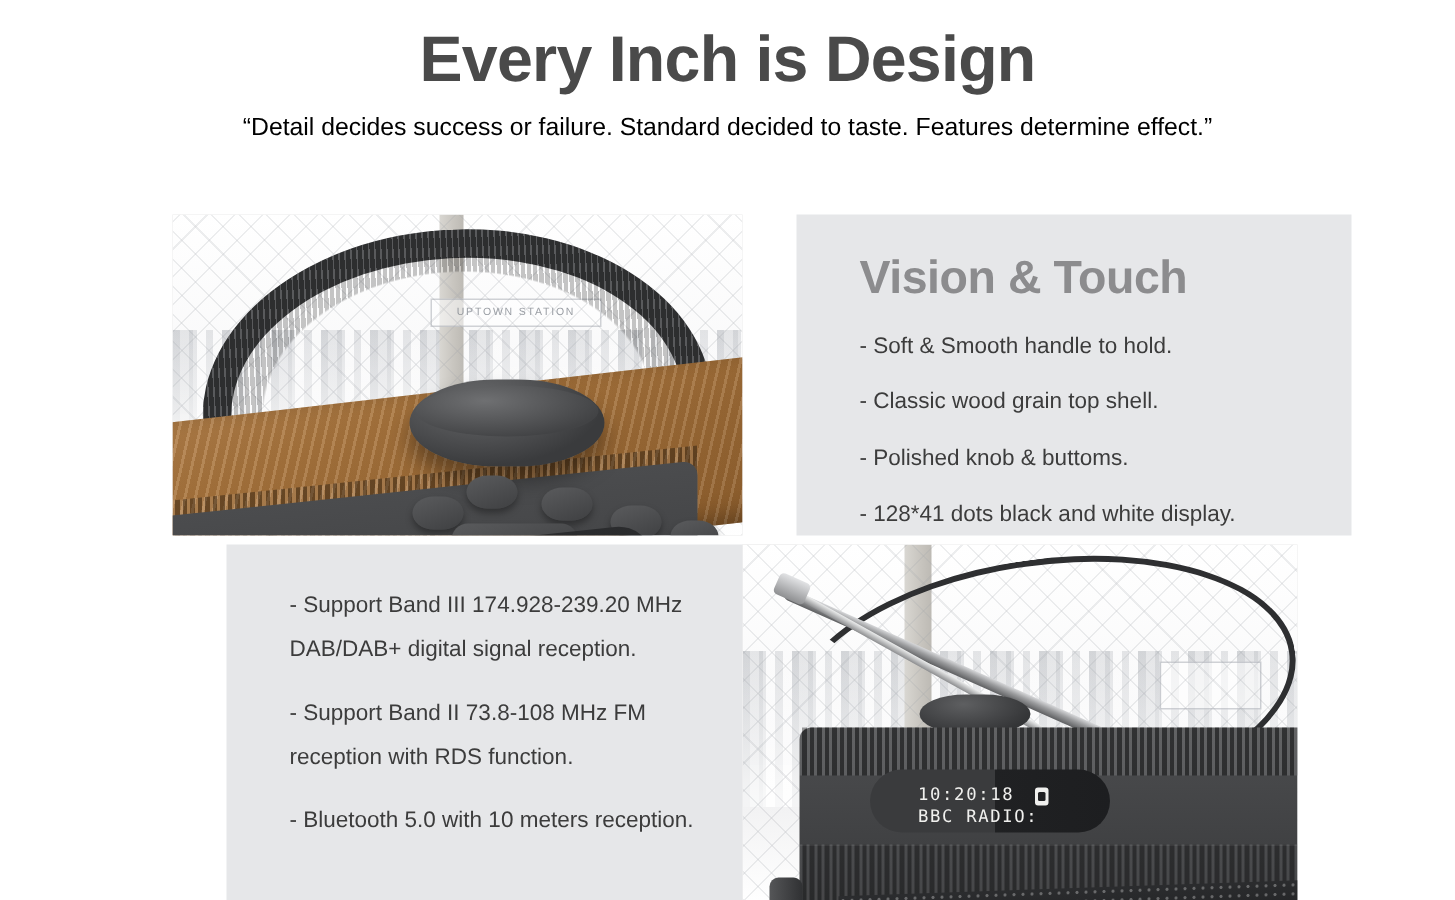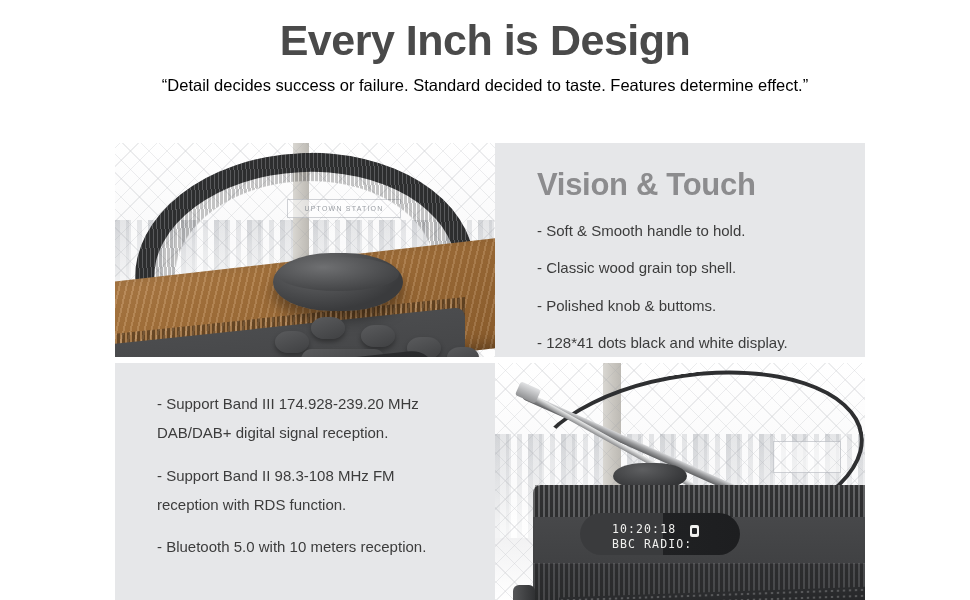--- a/index.html
+++ b/index.html
@@ -21,21 +21,21 @@
     margin:0;padding-top:9px;
     font-size:16.5px;color:#000000;line-height:1.45;font-weight:normal;
   }
 
   
   .row{position:absolute;left:115px;width:750px;}
   .row-1{top:143px;height:214px;}
   .row-2{top:363px;height:237px;}
   .cell{position:absolute;top:0;height:100%;overflow:hidden;}
   .cell-photo{background:#e5e5e5;}
-  .cell-text{background:#e6e7e9;}
+  .cell-text{background:#e6e7e9;margin-left:36px;}
   .c-left{left:0;width:380px;}
   .c-right{left:380px;width:370px;}
 
   
   .panel{padding:26px 0 0 42px;box-sizing:border-box;height:100%;}
   .panel-title{
     margin:0 0 20px 0;font-size:31px;font-weight:bold;color:#8c8c8e;
     letter-spacing:-0.3px;line-height:1;
   }
   .panel-2 .panel-title{margin-bottom:22px;}
@@ -297,21 +297,21 @@
 
   </div>
 
   <div class="row row-2">
 
     <div class="cell cell-text c-left">
       <div class="panel panel-2">
         <ul class="bullets">
           <li>- Support Band III 174.928-239.20 MHz
    DAB/DAB+ digital signal reception.</li>
-          <li>- Support Band II 98.3-108 MHz FM
+          <li>- Support Band II 73.8-108 MHz FM
    reception with RDS function.</li>
           <li>- Bluetooth 5.0 with 10 meters reception.</li>
         </ul>
       </div>
     </div>
 
     <div class="cell cell-photo c-right">
       <div class="scene p2">
         <div class="sky"></div>
         <div class="city"></div>

